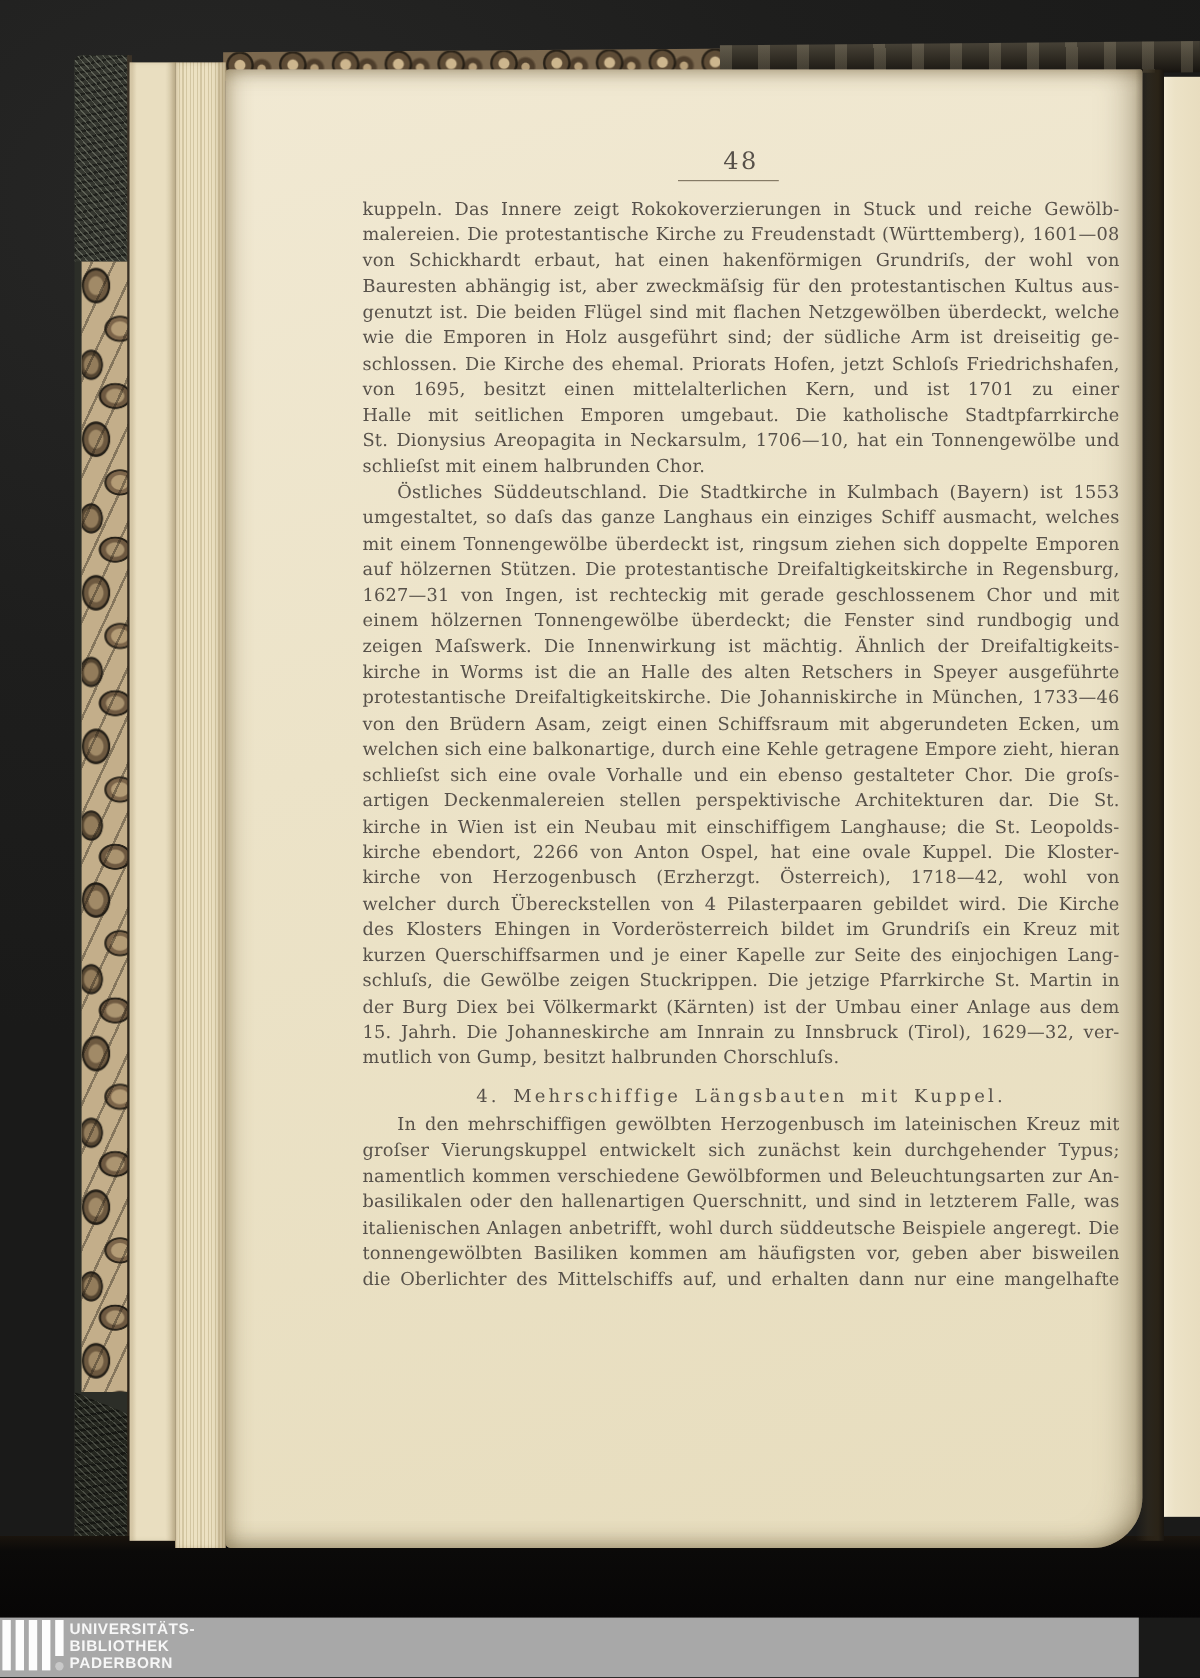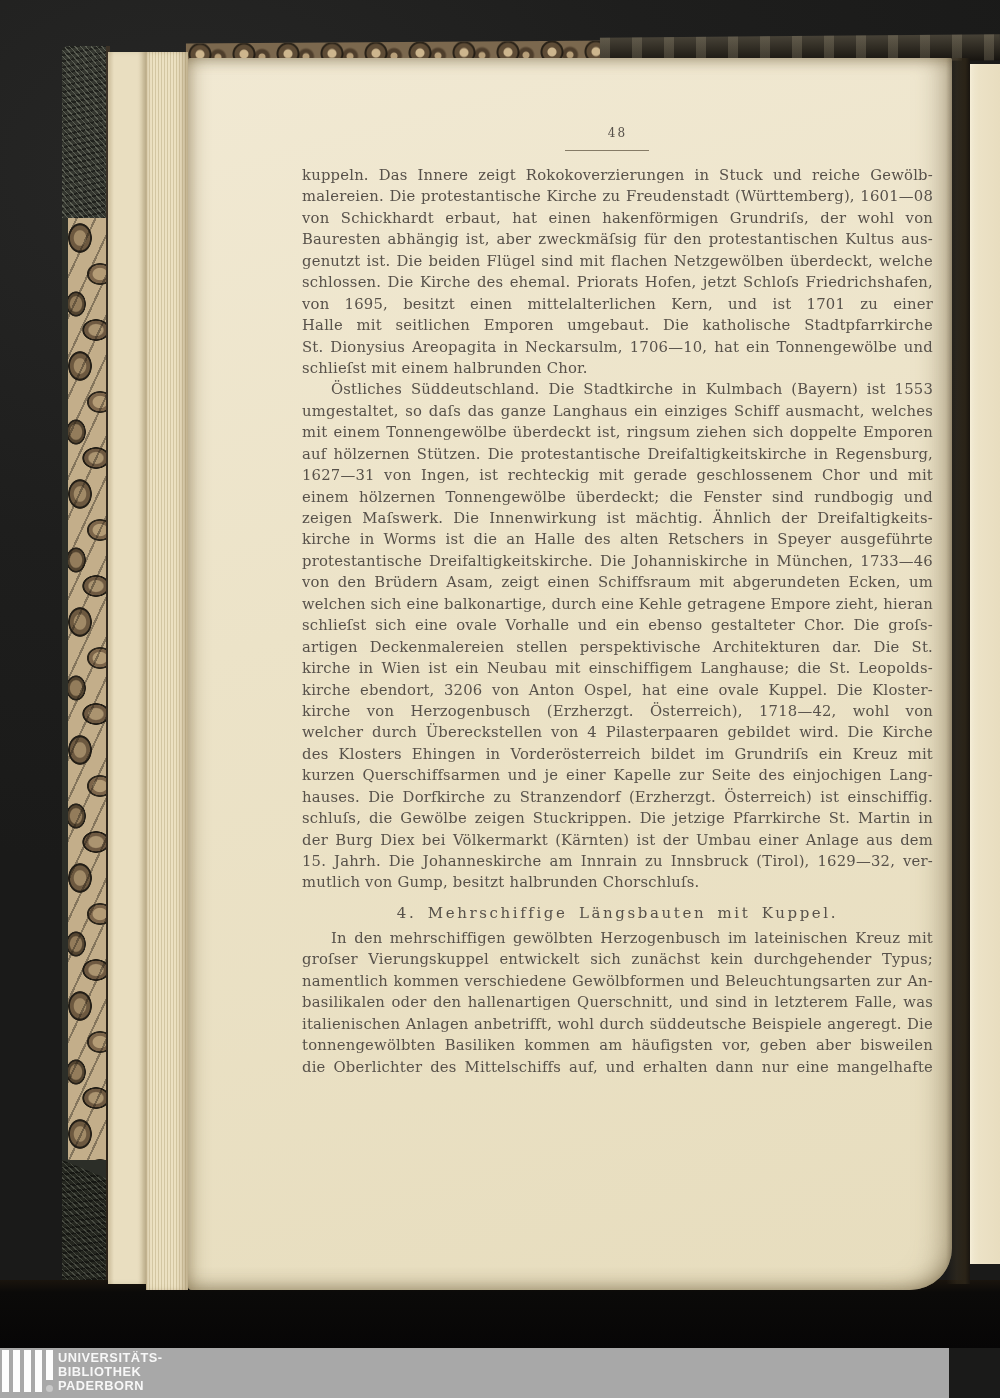--- a/index.html
+++ b/index.html
@@ -88,21 +88,21 @@
   .page{
     left:188px;top:58px;width:764px;height:1232px;z-index:5;
     background:linear-gradient(165deg, var(--paper-hi) 0%, var(--paper) 42%, var(--paper-lo) 100%);
     box-shadow:inset 14px 0 18px -10px rgba(120,100,60,.45),
                inset -20px 0 30px -14px rgba(95,78,48,.55),
                inset 0 10px 14px -9px rgba(110,92,58,.5),
                inset 0 -14px 18px -11px rgba(100,84,52,.45);
     border-radius:3px 2px 42px 4px;
   }
   .pagenum-wrap{left:114px;top:64px;width:631px;text-align:center;color:var(--ink);}
-  .pagenum-wrap span{position:static;font-size:12px;letter-spacing:2px;}
+  .pagenum-wrap span{position:static;font-size:20px;letter-spacing:2px;}
   .pagenum-rule{left:377px;top:92px;width:84px;height:1px;background:#857b66;}
 
   .text-block{left:114px;top:106px;width:631px;color:var(--ink);}
   .para{position:static;display:block;}
   .para .line{
     position:static;display:block;height:21.45px;line-height:21.45px;
     font-size:14.8px;letter-spacing:.2px;
     text-align:justify;text-align-last:justify;
     white-space:normal;overflow:hidden;
   }
@@ -173,20 +173,21 @@
     </div>
     <div class="pagenum-rule"></div>
 
     <div class="text-block">
       <div class="para end-left">
           <div class="line">kuppeln.  Das Innere zeigt Rokokoverzierungen in Stuck und reiche Gewölb-</div>
           <div class="line">malereien.  Die protestantische Kirche zu Freudenstadt (Württemberg), 1601—08</div>
           <div class="line">von Schickhardt erbaut, hat einen hakenförmigen Grundriſs, der wohl von älteren</div>
           <div class="line">Bauresten abhängig ist, aber zweckmäſsig für den protestantischen Kultus aus-</div>
           <div class="line">genutzt ist.  Die beiden Flügel sind mit flachen Netzgewölben überdeckt, welche</div>
+          <div class="line">wie die Emporen in Holz ausgeführt sind; der südliche Arm ist dreiseitig ge-</div>
           <div class="line">schlossen.  Die Kirche des ehemal. Priorats Hofen, jetzt Schloſs Friedrichshafen,</div>
           <div class="line">von 1695, besitzt einen mittelalterlichen Kern, und ist 1701 zu einer einschiffigen</div>
           <div class="line">Halle mit seitlichen Emporen umgebaut.  Die katholische Stadtpfarrkirche</div>
           <div class="line">St. Dionysius Areopagita in Neckarsulm, 1706—10, hat ein Tonnengewölbe und</div>
           <div class="line">schlieſst mit einem halbrunden Chor.</div>
         </div>
       <div class="para indent end-left">
           <div class="line">Östliches Süddeutschland.  Die Stadtkirche in Kulmbach (Bayern) ist 1553</div>
           <div class="line">umgestaltet, so daſs das ganze Langhaus ein einziges Schiff ausmacht, welches</div>
           <div class="line">mit einem Tonnengewölbe überdeckt ist, ringsum ziehen sich doppelte Emporen</div>
@@ -194,26 +195,25 @@
           <div class="line">1627—31 von Ingen, ist rechteckig mit gerade geschlossenem Chor und mit</div>
           <div class="line">einem hölzernen Tonnengewölbe überdeckt; die Fenster sind rundbogig und</div>
           <div class="line">zeigen Maſswerk.  Die Innenwirkung ist mächtig.  Ähnlich der Dreifaltigkeits-</div>
           <div class="line">kirche in Worms ist die an Halle des alten Retschers in Speyer ausgeführte</div>
           <div class="line">protestantische Dreifaltigkeitskirche.  Die Johanniskirche in München, 1733—46</div>
           <div class="line">von den Brüdern Asam, zeigt einen Schiffsraum mit abgerundeten Ecken, um</div>
           <div class="line">welchen sich eine balkonartige, durch eine Kehle getragene Empore zieht, hieran</div>
           <div class="line">schlieſst sich eine ovale Vorhalle und ein ebenso gestalteter Chor.  Die groſs-</div>
           <div class="line">artigen Deckenmalereien stellen perspektivische Architekturen dar. Die St. Ulrichs-</div>
           <div class="line">kirche in Wien ist ein Neubau mit einschiffigem Langhause; die St. Leopolds-</div>
-          <div class="line">kirche ebendort, 3206 von Anton Ospel, hat eine ovale Kuppel.  Die Kloster-</div>
+          <div class="line">kirche ebendort, 2266 von Anton Ospel, hat eine ovale Kuppel.  Die Kloster-</div>
           <div class="line">kirche von Herzogenbusch (Erzherzgt. Österreich), 1718—42, wohl von Prandauer</div>
           <div class="line">welcher durch Übereckstellen von 4 Pilasterpaaren gebildet wird.  Die Kirche</div>
           <div class="line">des Klosters Ehingen in Vorderösterreich bildet im Grundriſs ein Kreuz mit</div>
           <div class="line">kurzen Querschiffsarmen und je einer Kapelle zur Seite des einjochigen Lang-</div>
-          <div class="line">hauses.  Die Dorfkirche zu Stranzendorf (Erzherzgt. Österreich) ist einschiffig.</div>
           <div class="line">schluſs, die Gewölbe zeigen Stuckrippen.  Die jetzige Pfarrkirche St. Martin in</div>
           <div class="line">der Burg Diex bei Völkermarkt (Kärnten) ist der Umbau einer Anlage aus dem</div>
           <div class="line">15. Jahrh.  Die Johanneskirche am Innrain zu Innsbruck (Tirol), 1629—32, ver-</div>
           <div class="line">mutlich von Gump, besitzt halbrunden Chorschluſs.</div>
         </div>
       <div class="section-heading">4. Mehrschiffige Längsbauten mit Kuppel.</div>
       <div class="para indent">
           <div class="line">In den mehrschiffigen gewölbten Herzogenbusch im lateinischen Kreuz mit</div>
           <div class="line">groſser Vierungskuppel entwickelt sich zunächst kein durchgehender Typus;</div>
           <div class="line">namentlich kommen verschiedene Gewölbformen und Beleuchtungsarten zur An-</div>

